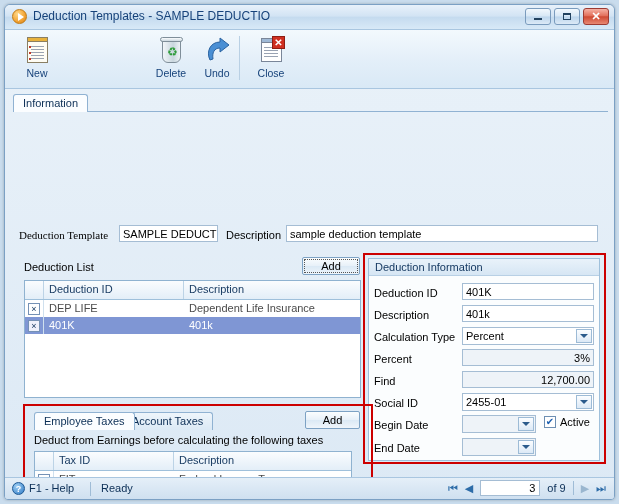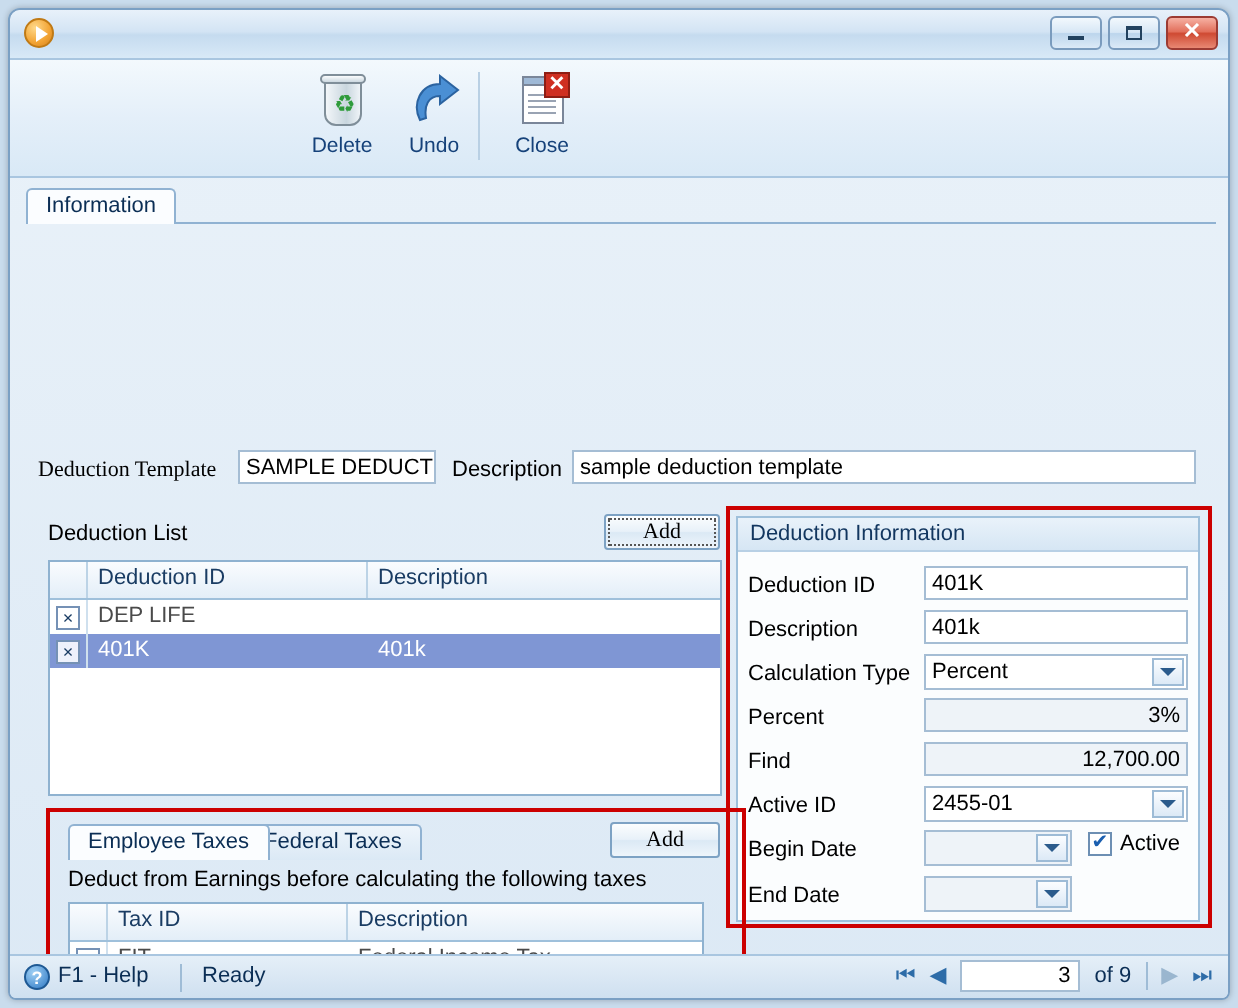--- a/index.html
+++ b/index.html
@@ -122,21 +122,21 @@
   .combo .arrow{
     position:absolute;right:1px;top:1px;width:16px;height:14px;
     background:linear-gradient(180deg,#fbfdff,#dce9f6);border:1px solid #9dbbd6;box-sizing:border-box;
     display:flex;align-items:center;justify-content:center;
   }
   .combo .arrow:after{content:"";border-left:4px solid transparent;border-right:4px solid transparent;border-top:4px solid #2b5b8c;}
   .combo.empty{background:#eef3f8;}
   .btn{
     background:linear-gradient(180deg,#fbfdfe 0%,#e8f1f9 48%,#dbe9f5 52%,#eef5fb 100%);
     border:1px solid #7da2c4;box-sizing:border-box;font-size:11px;text-align:center;
-    color:#000;display:flex;align-items:center;justify-content:center;border-radius:2px;font-family:Liberation Serif, serif;
+    color:#000;display:flex;align-items:center;justify-content:center;border-radius:2px;
   }
   .btn.focus{outline:1px dotted #555;outline-offset:-3px;}
   
   .group{position:absolute;border:1px solid #9fc0db;background:#fbfdfe;box-sizing:border-box;}
   .group>.ghdr{
     height:17px;background:linear-gradient(180deg,#e9f2fa,#d6e6f4);
     border-bottom:1px solid #b8d0e5;font-size:11px;padding:2px 0 0 6px;color:#12365f;box-sizing:border-box;
   }
   
   .grid{position:absolute;background:#fff;border:1px solid #8fb2d0;box-sizing:border-box;overflow:hidden;}
@@ -174,39 +174,55 @@
     text-align:right;padding:1px 4px 0 0;font-size:11px;}
   .navof{font-size:11px;color:#0b2e55;}
 </style>
 </head>
 <body>
 
 <div class="window">
 
   <div class="titlebar">
     <div class="title-icon"></div>
+    <div class="title-text">Deduction Templates - SAMPLE DEDUCTIO</div>
     <div class="winbtns">
       <div class="winbtn">
         <div class="g">
             <div class="min-glyph"></div>
           </div>
       </div>
       <div class="winbtn">
         <div class="g">
             <div class="max-glyph"></div>
           </div>
       </div>
       <div class="winbtn close">
         <div class="g">✕</div>
       </div>
     </div>
   </div>
 
   <div class="toolbar">
 
+    <div class="tbtn" style="left:6px;">
+      <div class="ic ic-new">
+        <div class="pg"></div>
+          <div class="tab"></div>
+        <div class="ln" style="top:11px;"></div>
+          <div class="ln" style="top:14px;"></div>
+        <div class="ln" style="top:17px;"></div>
+          <div class="ln" style="top:20px;"></div>
+        <div class="ln" style="top:23px;"></div>
+        <div class="dt" style="top:11px;"></div>
+          <div class="dt" style="top:17px;"></div>
+        <div class="dt" style="top:23px;"></div>
+      </div>
+      <div class="lbl">New</div>
+    </div>
 
 
 
     <div class="tbtn" style="left:140px;">
       <div class="ic ic-del">
         <div class="can"></div>
           <div class="lid"></div>
           <div class="rec">♻</div>
       </div>
       <div class="lbl">Delete</div>
@@ -256,20 +272,21 @@
       <div class="ghead">
         <div class="c" style="width:19px;padding-left:0;"></div>
         <div class="c" style="width:140px;">Deduction ID</div>
         <div class="c" style="flex:1;border-right:none;">Description</div>
       </div>
       <div class="grow dark">
         <div class="xcell">
           <div class="xbox">×</div>
         </div>
         <div class="c" style="width:140px;">DEP LIFE</div>
+        <div class="c" style="flex:1;">Dependent Life Insurance</div>
       </div>
       <div class="grow sel">
         <div class="xcell">
           <div class="xbox">×</div>
         </div>
         <div class="c" style="width:140px;">401K</div>
         <div class="c" style="flex:1;">401k</div>
       </div>
     </div>
 
@@ -288,21 +305,21 @@
       <span>Percent</span>
       <span class="arrow"></span>
     </div>
 
     <div class="lbl" style="position:absolute;left:369px;top:241px;">Percent</div>
     <div class="tf num readonly" style="position:absolute;left:457px;top:237px;width:132px;">3%</div>
 
     <div class="lbl" style="position:absolute;left:369px;top:263px;">Find</div>
     <div class="tf num readonly" style="position:absolute;left:457px;top:259px;width:132px;">12,700.00</div>
 
-    <div class="lbl" style="position:absolute;left:369px;top:285px;">Active ID</div>
+    <div class="lbl" style="position:absolute;left:369px;top:285px;">Social ID</div>
     <div class="combo" style="position:absolute;left:457px;top:281px;width:132px;">
       <span>2455-01</span>
       <span class="arrow"></span>
     </div>
 
     <div class="lbl" style="position:absolute;left:369px;top:307px;">Begin Date</div>
     <div class="combo empty" style="position:absolute;left:457px;top:303px;width:74px;">
       <span></span>
       <span class="arrow"></span>
     </div>
@@ -311,21 +328,21 @@
       <span class="lbl">Active</span>
     </div>
 
     <div class="lbl" style="position:absolute;left:369px;top:330px;">End Date</div>
     <div class="combo empty" style="position:absolute;left:457px;top:326px;width:74px;">
       <span></span>
       <span class="arrow"></span>
     </div>
 
     <div class="tabi" style="left:29px;top:300px;background:#fbfdff;z-index:2;">Employee Taxes</div>
-    <div class="tabi" style="left:117px;top:300px;background:linear-gradient(180deg,#eef5fb,#dbe9f5);z-index:1;">Federal Taxes</div>
+    <div class="tabi" style="left:117px;top:300px;background:linear-gradient(180deg,#eef5fb,#dbe9f5);z-index:1;">Account Taxes</div>
     <div class="btn" style="position:absolute;left:300px;top:299px;width:55px;height:18px;">Add</div>
 
     <div class="lbl" style="position:absolute;left:29px;top:322px;">Deduct from Earnings before calculating the following taxes</div>
 
     <div class="grid" style="left:29px;top:339px;width:318px;height:104px;">
       <div class="ghead">
         <div class="c" style="width:19px;padding-left:0;"></div>
         <div class="c" style="width:120px;">Tax ID</div>
         <div class="c" style="flex:1;border-right:none;">Description</div>
       </div>

